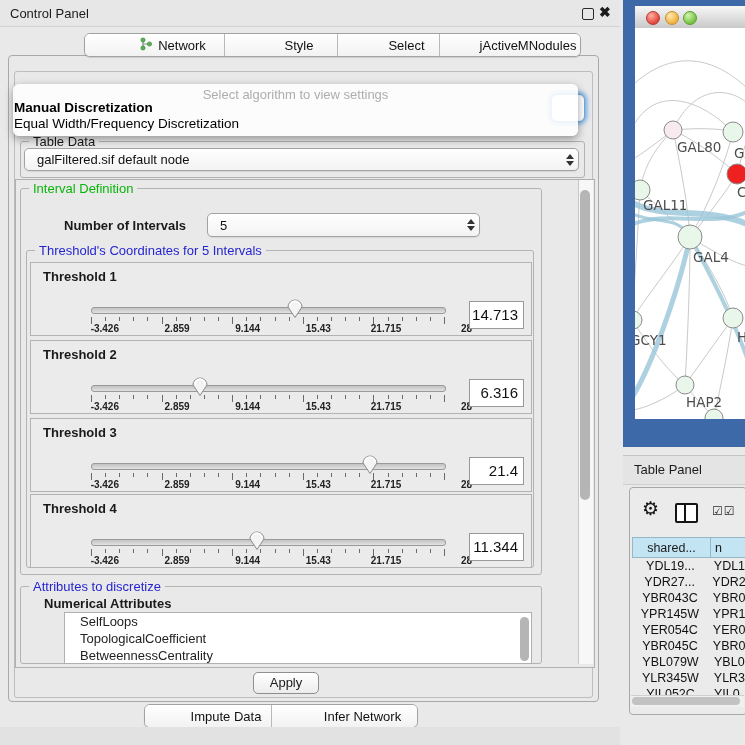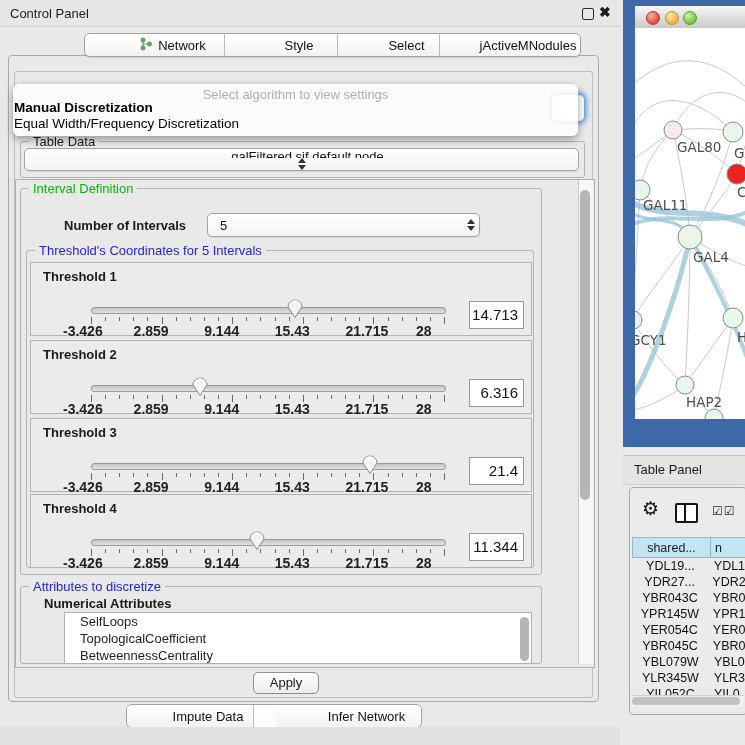--- a/index.html
+++ b/index.html
@@ -33,21 +33,21 @@
   
   .scrollpane{left:15px;top:179px;width:578px;height:487px;border:1px solid #b0b0b0;background:#e9e9e9;}
   .vscroll{left:578px;top:180px;width:14px;height:484px;background:#f7f7f7;border-left:1px solid #c6c6c6;}
   .vthumb{left:580px;top:190px;width:10px;height:310px;background:#b5b5b5;border-radius:5px;cursor:pointer;}
   
   .thrbox{left:30px;width:500px;height:72px;background:#ebebeb;border:1px solid #b3b3b3;}
   .thrlabel{position:absolute;left:12px;top:6px;font-weight:bold;font-size:13px;}
   .track{position:absolute;left:60px;top:44px;width:353px;height:5px;border:1px solid #9a9a9a;border-radius:3px;
          background:linear-gradient(#c2c2c2,#e2e2e2);}
   .tick{position:absolute;width:1px;background:#6a6a6a;}
-  .ticklab{position:absolute;font-size:14px;font-weight:bold;color:#222;width:56px;text-align:left;}
+  .ticklab{position:absolute;font-size:10px;font-weight:bold;color:#222;width:56px;text-align:right;}
   .thumb{position:absolute;top:35px;width:16px;height:21px;cursor:pointer;}
   .vfield{position:absolute;left:438px;top:38px;width:48px;height:26px;background:#fff;border:1px solid #999;
           font-size:15px;text-align:right;padding-right:5px;line-height:26px;color:#111;}
   
   .attrlist{left:64px;top:612px;width:466px;height:50px;background:#ffffff;border:1px solid #b0b0b0;overflow:hidden;}
   .attritem{height:17px;line-height:17px;padding-left:15px;font-size:13px;color:#222;white-space:nowrap;cursor:pointer;}
   .listscroll{position:absolute;right:2px;top:4px;width:9px;height:44px;background:#b5b5b5;border-radius:5px;}
   .apply-btn{left:253px;top:672px;width:64px;height:20px;border:1px solid #8f8f8f;border-radius:5px;
              background:linear-gradient(#ffffff,#ececec);font-size:13px;text-align:center;line-height:19px;cursor:pointer;}
   
@@ -117,21 +117,21 @@
       <div class="segitem" style="width: 104px;">
         <span>jActiveMNodules</span>
       </div>
     </div>
 
   <div class="abs focusring"></div>
 
   <div class="abs group" style="left:20px;top:141px;width:563px;height:35px;">
     <span class="gtitle">Table Data</span>
   </div>
-  <div class="abs combo" style="left:24px;top:148px;width:553px;height:21px;flex-direction:column;">
+  <div class="abs combo" style="left:24px;top:148px;width:553px;height:21px;">
     <span class="cval">galFiltered.sif default node</span>
     <span class="stepper">
         <span class="tri-up"></span>
         <span class="tri-dn"></span>
       </span>
   </div>
 
   <div class="abs scrollpane"></div>
   <div class="abs vscroll"></div>
   <div class="abs vthumb"></div>
@@ -324,21 +324,21 @@
   <div class="abs attrlist" id="attrList">
 
   <div class="attritem">SelfLoops</div>
       <div class="attritem">TopologicalCoefficient</div>
       <div class="attritem">BetweennessCentrality</div>
       <div class="listscroll"></div>
     </div>
 
   <div class="abs apply-btn">Apply</div>
 
-  <div class="abs seg" id="bottomTabs" style="left:126px;top:704px;gap:22px;">
+  <div class="abs seg" id="bottomTabs" style="left:144px;top:704px;">
       <div class="segitem" style="width: 90px;">
         <span>Impute Data</span>
       </div>
       <div class="segitem" style="width: 109px;">
         <span>Infer Network</span>
       </div>
     </div>
   <div class="abs bottom-strip"></div>
 
   <div class="abs popup" id="algoPopup">

